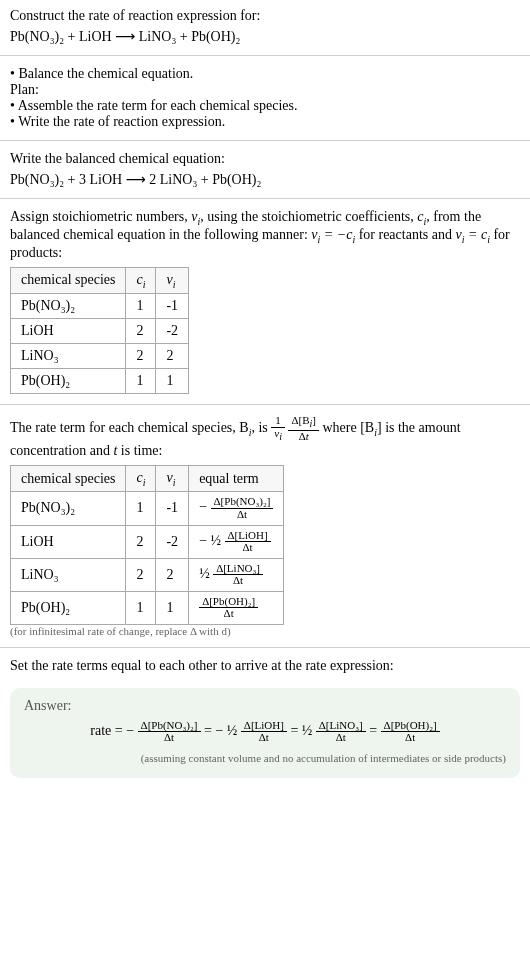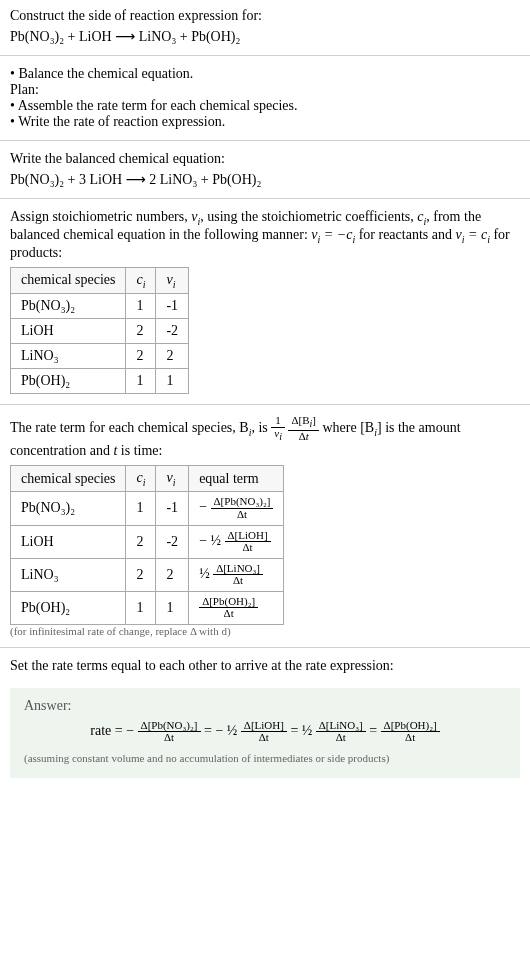--- a/index.html
+++ b/index.html
@@ -32,41 +32,41 @@
   }
   table.data th { background: #f7f7f7; }
   .small-note {
     font-size: 11px;
     color: #666;
   }
   .answer-box {
     background: #eef4ee;
     padding: 10px 14px 14px 14px;
     margin: 6px 10px 10px 10px;
-    border-radius: 1px;
+    border-radius: 10px;
   }
   .answer-box .ans-label { color: #555; margin-bottom: 6px; }
   .frac {
     display: inline-block;
     vertical-align: middle;
     text-align: center;
     font-size: 11px;
     line-height: 1.05;
   }
   .frac .num { display: block; border-bottom: 1px solid #000; padding: 0 3px; }
   .frac .den { display: block; padding: 0 3px; }
   .italic { font-style: italic; text-align: right; }
   .idx { font-size: 10px; font-style: italic; vertical-align: sub; }
   .nowrap { white-space: nowrap; }
 </style>
 </head>
 <body>
 
 <div class="section">
-  <div>Construct the side of reaction expression for:</div>
+  <div>Construct the rate of reaction expression for:</div>
   <div class="equation-line">Pb(NO₃)₂ + LiOH ⟶ LiNO₃ + Pb(OH)₂</div>
 </div>
 <hr class="sep">
 
 <div class="section">
   <div>• <span>Balance the chemical equation.</span></div>
   <div>Plan:</div>
   <div>• <span>Assemble the rate term for each chemical species.</span></div>
   <div>• <span>Write the rate of reaction expression.</span></div>
 </div>
@@ -172,14 +172,14 @@
     <span> = </span>
     <span>− ½</span>
     <span class="frac"><span class="num">Δ[LiOH]</span><span class="den">Δt</span></span>
     <span> = </span>
     <span>½</span>
     <span class="frac"><span class="num">Δ[LiNO₃]</span><span class="den">Δt</span></span>
     <span> = </span>
     <span></span>
     <span class="frac"><span class="num">Δ[Pb(OH)₂]</span><span class="den">Δt</span></span>
   </div>
-  <div class="small-note" style="text-align:left; margin-top:8px;">(assuming constant volume and no accumulation of intermediates or side products)</div>
+  <div class="small-note" style="text-align:right; margin-top:8px;">(assuming constant volume and no accumulation of intermediates or side products)</div>
 </div>
 
 </body></html>

